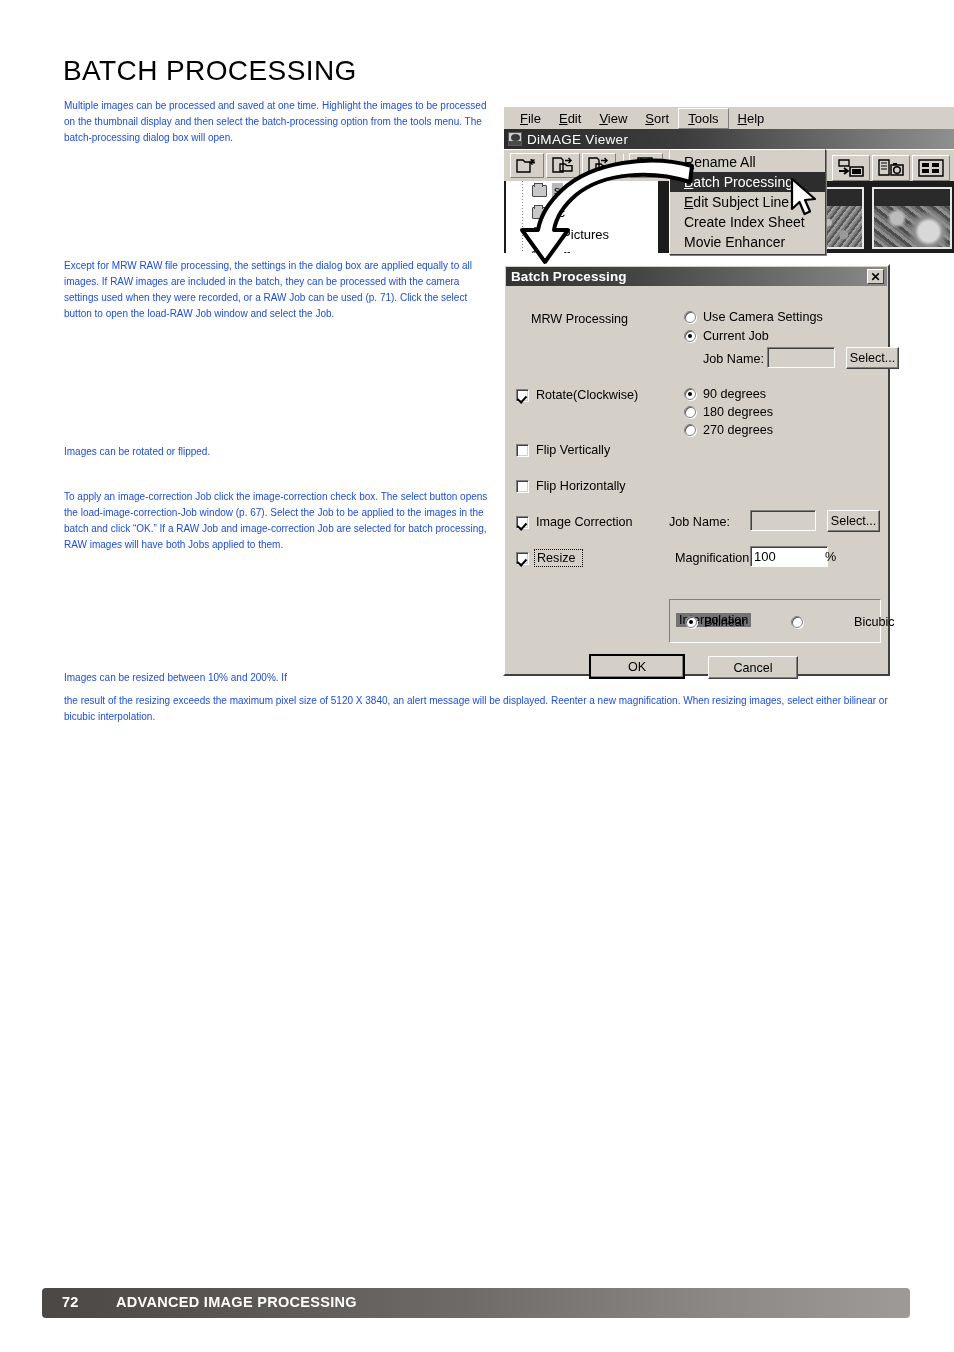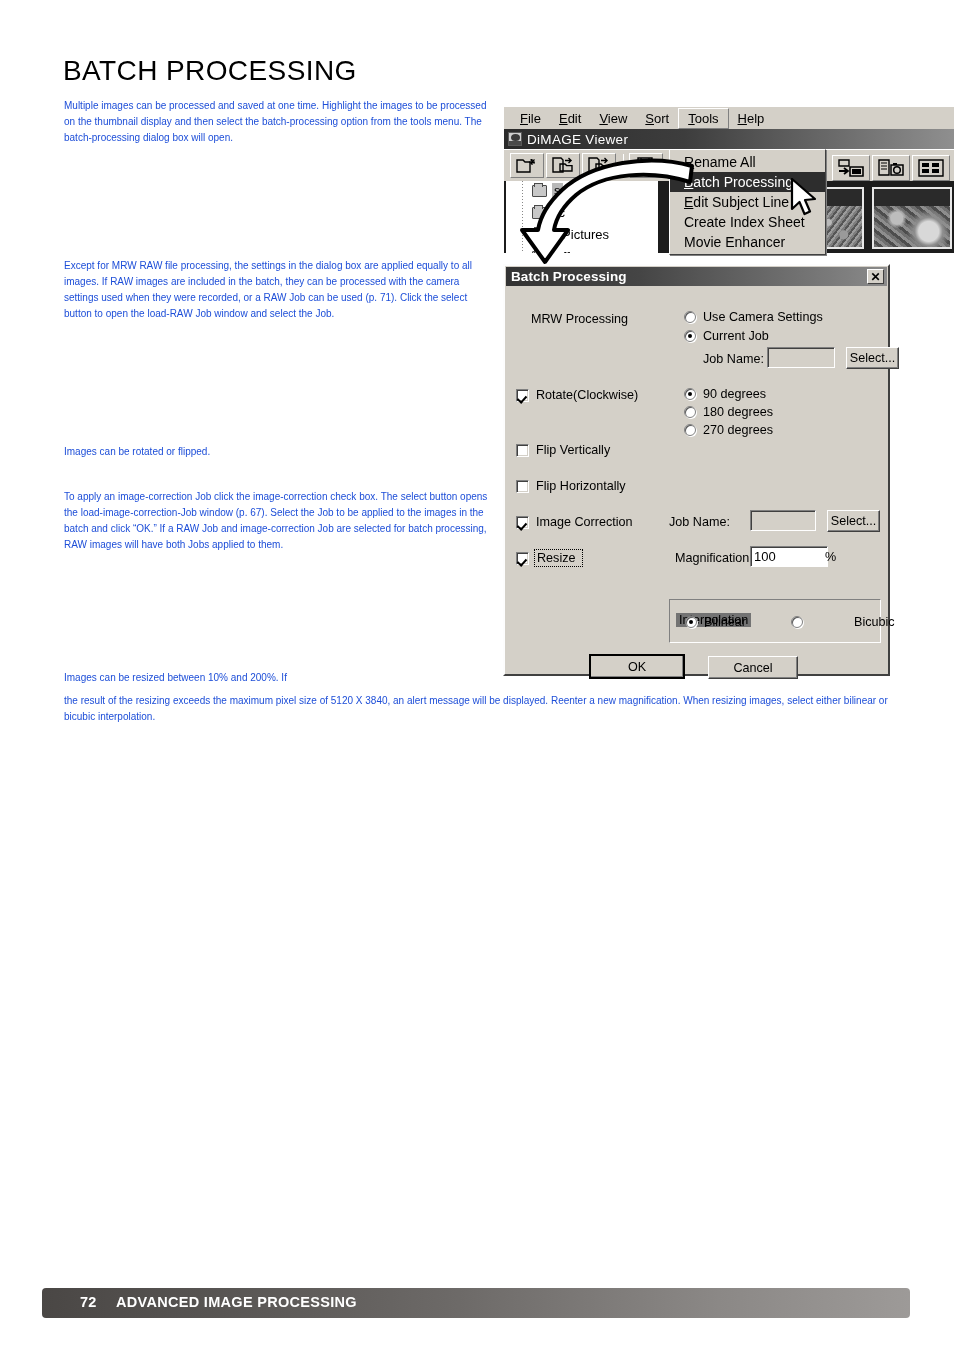--- a/index.html
+++ b/index.html
@@ -36,21 +36,21 @@
   #para-5b{ left:64px; top:693px; width:826px; }
 
   
   #footer-bar {
     position:absolute; left:42px; top:1288px;
     width:868px; height:30px;
     border-radius:4px;
     background:linear-gradient(to right,#4a4745 0%,#565351 18%,#6d6a68 48%,#8b8886 78%,#9d9a98 100%);
   }
   #footer-page-number {
-    position:absolute; left:38px; top:6px;
+    position:absolute; left:20px; top:6px;
     font-size:14.5px; font-weight:bold; color:#fff; letter-spacing:0.2px;
   }
   #footer-section-title {
     position:absolute; left:74px; top:6px;
     font-size:14.5px; font-weight:bold; color:#fff; letter-spacing:0.3px;
   }
 
   
   #viewer-window {
     position:absolute; left:503px; top:106px;

